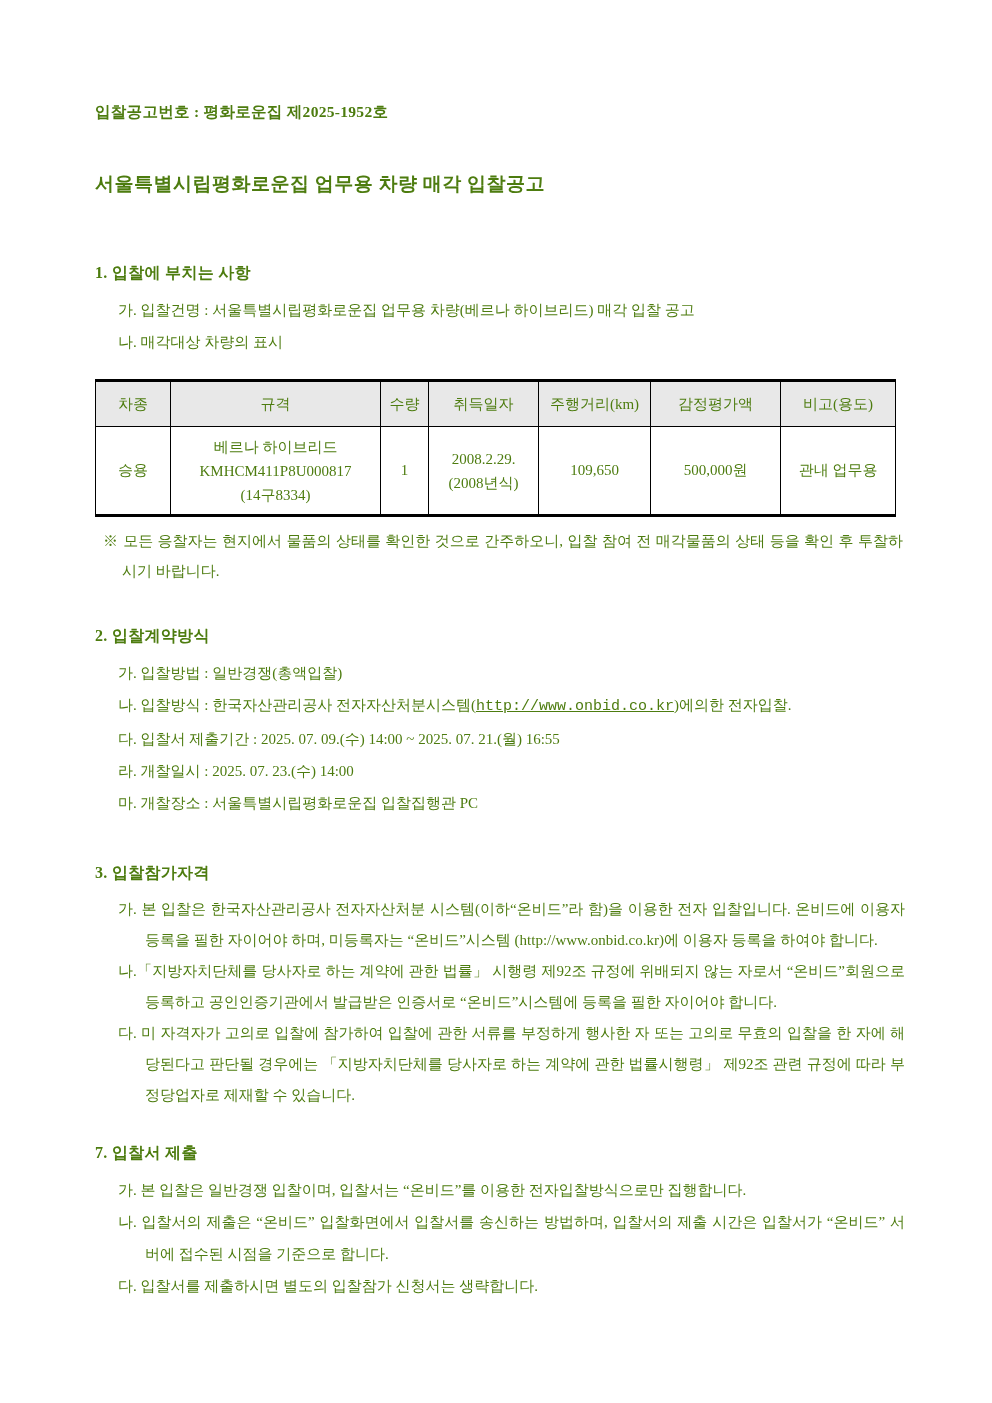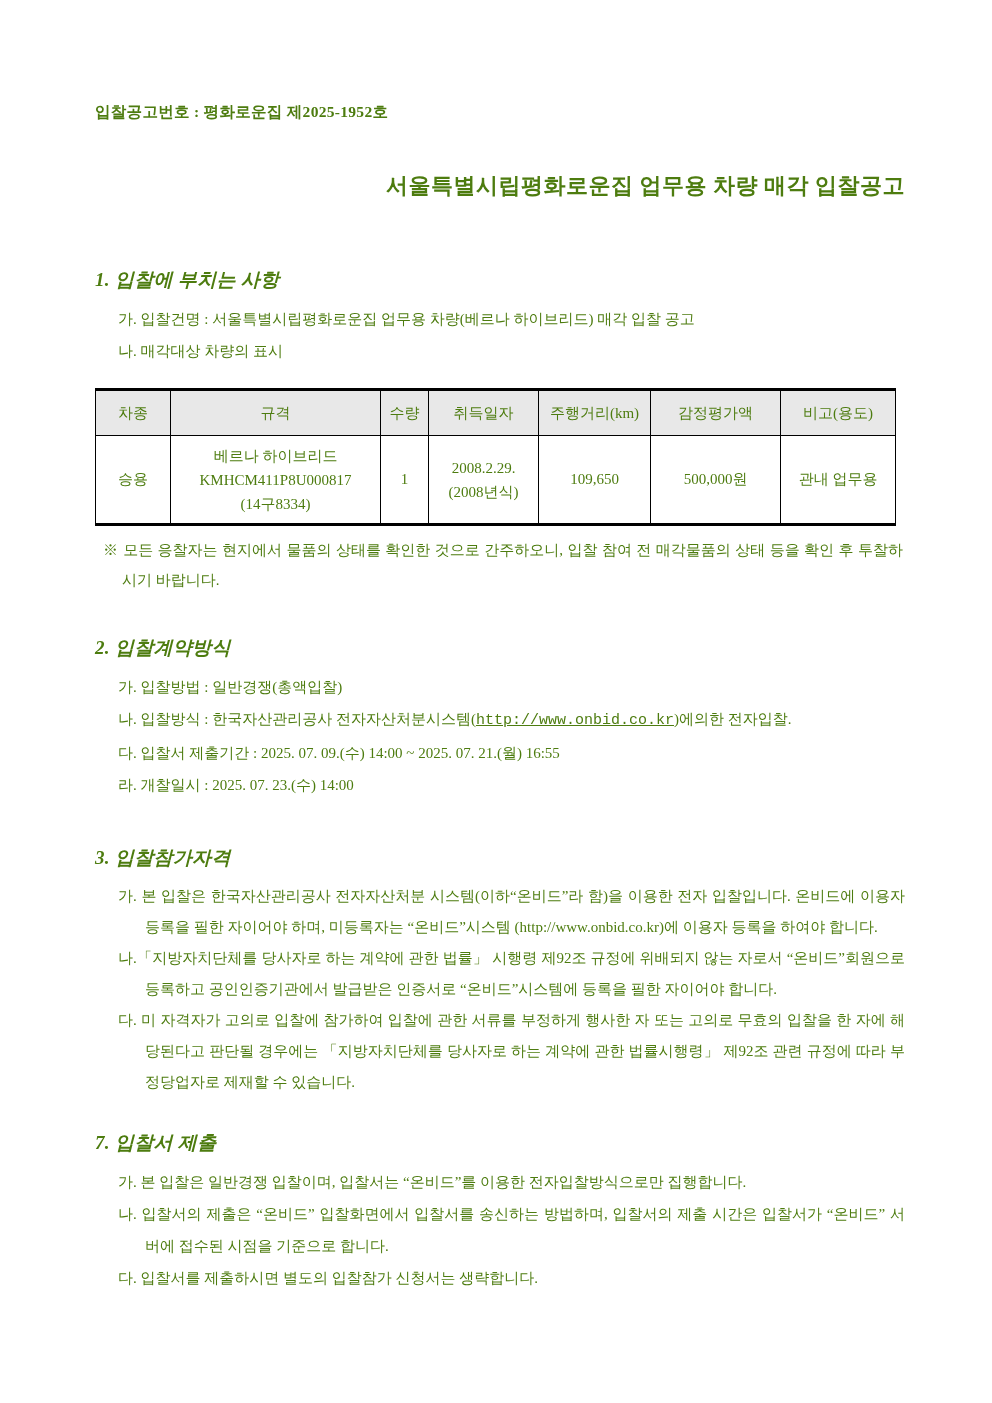--- a/index.html
+++ b/index.html
@@ -14,32 +14,31 @@
     font-size: 15px;
     padding: 102px 87px 40px 95px;
     overflow: hidden;
   }
   .doc-no {
     font-weight: 600;
     font-size: 15.5px;
     letter-spacing: 0.3px;
   }
   .title {
-    text-align: right;
+    text-align: left;
     font-weight: 700;
-    font-size: 22px;
+    font-size: 19px;
     letter-spacing: 0.5px;
     margin-top: 48px;
   }
   .section { margin: 0; }
   .sec-heading {
     font-weight: 700;
-    font-size: 19px;
+    font-size: 16px;
     letter-spacing: 0.3px;
-    font-style: italic;
   }
   .sec1 { margin-top: 66px; }
   .sec2 { margin-top: 40px; }
   .sec3 { margin-top: 44px; }
   .sec4 { margin-top: 32px; }
   .items { margin-top: 10px; }
   .item {
     margin-left: 23px;
     line-height: 32px;
   }
@@ -146,20 +145,21 @@
     <div class="footnote">※ 모든 응찰자는 현지에서 물품의 상태를 확인한 것으로 간주하오니, 입찰 참여 전 매각물품의 상태 등을 확인 후 투찰하시기 바랍니다.</div>
   </div>
 
   <div class="section sec2">
     <div class="sec-heading">2. 입찰계약방식</div>
     <div class="items">
       <div class="item">가. 입찰방법 : 일반경쟁(총액입찰)</div>
       <div class="item"><span>나. 입찰방식 : 한국자산관리공사 전자자산처분시스템(</span><span class="underline">http://www.onbid.co.kr</span><span>)에의한 전자입찰.</span></div>
       <div class="item">다. 입찰서 제출기간 : 2025. 07. 09.(수) 14:00 ~ 2025. 07. 21.(월) 16:55</div>
       <div class="item">라. 개찰일시 : 2025. 07. 23.(수) 14:00</div>
+      <div class="item">마. 개찰장소 : 서울특별시립평화로운집 입찰집행관 PC</div>
     </div>
   </div>
 
   <div class="section sec3">
     <div class="sec-heading">3. 입찰참가자격</div>
     <div class="items">
       <div class="item hang just">가. 본 입찰은 한국자산관리공사 전자자산처분 시스템(이하“온비드”라 함)을 이용한 전자 입찰입니다. 온비드에 이용자 등록을 필한 자이어야 하며, 미등록자는 “온비드”시스템 (http://www.onbid.co.kr)에 이용자 등록을 하여야 합니다.</div>
       <div class="item hang just">나.「지방자치단체를 당사자로 하는 계약에 관한 법률」 시행령 제92조 규정에 위배되지 않는 자로서 “온비드”회원으로 등록하고 공인인증기관에서 발급받은 인증서로 “온비드”시스템에 등록을 필한 자이어야 합니다.</div>
       <div class="item hang just">다. 미 자격자가 고의로 입찰에 참가하여 입찰에 관한 서류를 부정하게 행사한 자 또는 고의로 무효의 입찰을 한 자에 해당된다고 판단될 경우에는 「지방자치단체를 당사자로 하는 계약에 관한 법률시행령」 제92조 관련 규정에 따라 부정당업자로 제재할 수 있습니다.</div>
     </div>

